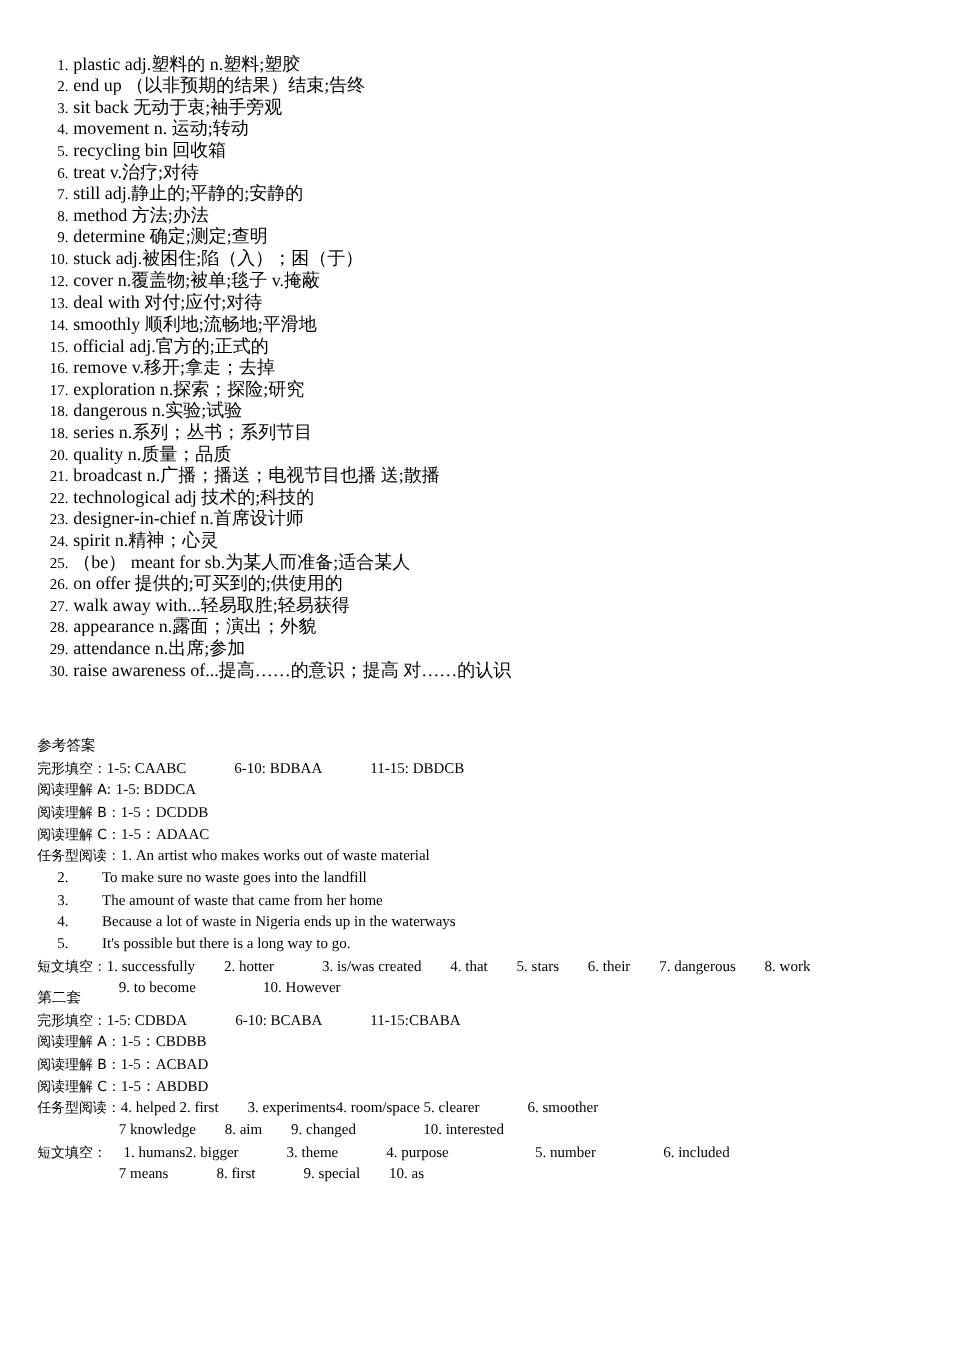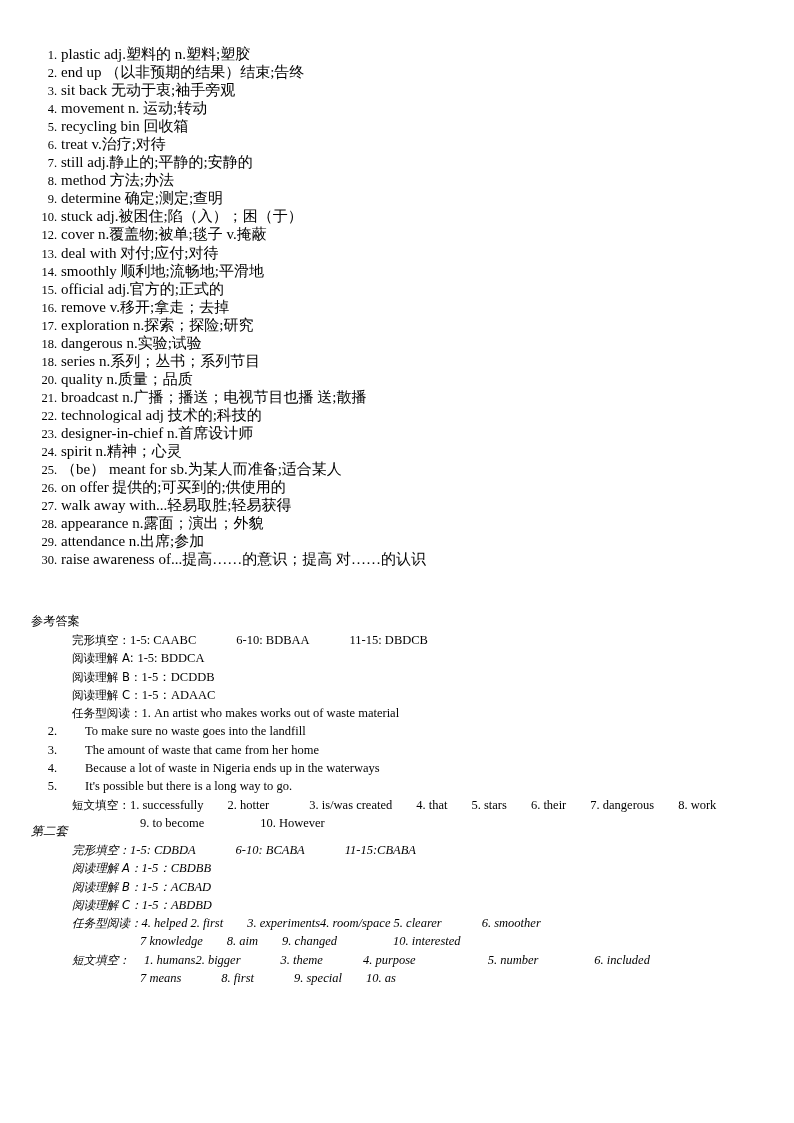--- a/index.html
+++ b/index.html
@@ -60,21 +60,20 @@
     height: 19px;
     line-height: 19px;
     font-size: 12.5px;
   }
   .ans-title .cn { font-size: 12.2px; }
   .ans-line {
     height: 18.3px;
     line-height: 18.3px;
     white-space: nowrap;
     font-size: 12.5px;
-    margin-left: 41px;
   }
   .ans-label { font-family: "DejaVu Sans", "Liberation Sans", sans-serif; font-size: 11.6px; }
   .ind-sm { display: inline-block; width: 14px; }
   .ind-md { display: inline-block; width: 24px; }
   .ind-lg { display: inline-block; width: 40px; }
   .ind-xl { display: inline-block; width: 56px; }
   .ind-xxl { display: inline-block; width: 72px; }
   .task-row {
     display: flex;
     align-items: baseline;
@@ -244,21 +243,21 @@
     <div class="task-row">
         <span class="task-num">5.</span>
         <span class="task-text">It's possible but there is a long way to go.</span>
       </div>
 
     <div class="ans-line"><span class="ans-label">短文填空：</span><span>1. successfully</span><span class="ind-md"></span><span>2. hotter</span><span class="ind-lg"></span><span>3. is/was created</span><span class="ind-md"></span><span>4. that</span><span class="ind-md"></span><span>5. stars</span><span class="ind-md"></span><span>6. their</span><span class="ind-md"></span><span>7. dangerous</span><span class="ind-md"></span><span>8. work</span></div>
 
     <div class="ans-line"><span class="cont-indent"></span><span>9. to become</span><span class="ind-xl"></span><span>10. However</span></div>
   </div>
 
-  <div class="ans-block" style="top:822px;font-style:italic;">
+  <div class="ans-block" style="top:822px;">
 
     <div class="ans-title"><span class="cn">第二套</span></div>
 
     <div class="ans-line"><span class="ans-label">完形填空：</span><span>1-5: CDBDA</span><span class="ind-lg"></span><span>6-10: BCABA</span><span class="ind-lg"></span><span>11-15:CBABA</span></div>
 
     <div class="ans-line"><span class="ans-label">阅读理解 A：</span><span>1-5：CBDBB</span></div>
 
     <div class="ans-line"><span class="ans-label">阅读理解 B：</span><span>1-5：ACBAD</span></div>
 
     <div class="ans-line"><span class="ans-label">阅读理解 C：</span><span>1-5：ABDBD</span></div>

